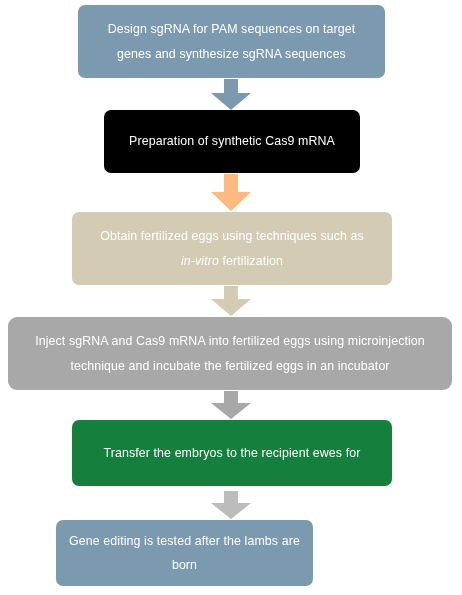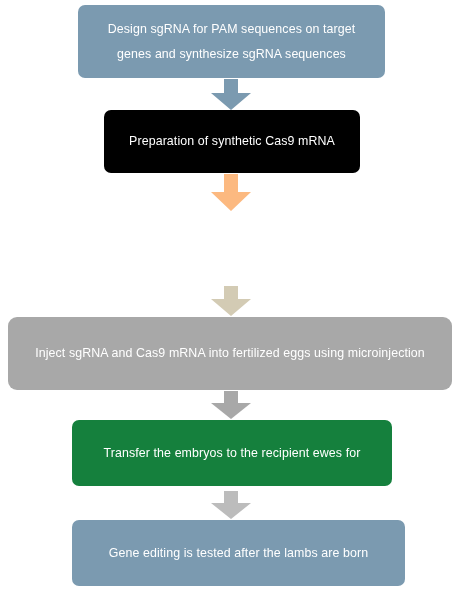--- a/index.html
+++ b/index.html
@@ -77,30 +77,37 @@
       <span>Preparation of synthetic Cas9 mRNA</span>
     </span>
   </div>
 
   <div class="arrow" id="arrow-1" style="left: 211px; top: 174px; width: 40px; height: 37px;">
     <svg viewBox="0 0 40 37" preserveAspectRatio="none">
       <polygon points="13,0 27,0 27,18 40,18 20,37 0,18 13,18" fill="#fcb980"></polygon>
     </svg>
   </div>
 
+  <div class="node" id="node-2" style="left: 72px; top: 212px; width: 320px; height: 73px; background: rgb(211, 203, 180); color: rgb(255, 255, 255);">
+    <span class="label">
+      <span>Obtain fertilized eggs using techniques such as</span><br>
+      <em>in-vitro</em><span> fertilization</span>
+    </span>
+  </div>
 
   <div class="arrow" id="arrow-2" style="left: 211px; top: 286px; width: 40px; height: 30px;">
     <svg viewBox="0 0 40 30" preserveAspectRatio="none">
       <polygon points="13,0 27,0 27,13 40,13 20,30 0,13 13,13" fill="#d3cbb4"></polygon>
     </svg>
   </div>
 
   <div class="node" id="node-3" style="left: 8px; top: 317px; width: 444px; height: 73px; background: rgb(168, 168, 168); color: rgb(255, 255, 255); border-radius: 9px;">
     <span class="label">
       <span>Inject sgRNA and Cas9 mRNA into fertilized eggs using microinjection</span><br>
+      <span>technique and incubate the fertilized eggs in an incubator</span>
     </span>
   </div>
 
   <div class="arrow" id="arrow-3" style="left: 211px; top: 391px; width: 40px; height: 28px;">
     <svg viewBox="0 0 40 28" preserveAspectRatio="none">
       <polygon points="13,0 27,0 27,12 40,12 20,28 0,12 13,12" fill="#a8a8a8"></polygon>
     </svg>
   </div>
 
   <div class="node" id="node-4" style="left: 72px; top: 420px; width: 320px; height: 66px; background: #15803d; color: rgb(255, 255, 255);">
@@ -108,19 +115,19 @@
       <span>Transfer the embryos to the recipient ewes for</span><br>
     </span>
   </div>
 
   <div class="arrow" id="arrow-4" style="left: 211px; top: 491px; width: 40px; height: 28px;">
     <svg viewBox="0 0 40 28" preserveAspectRatio="none">
       <polygon points="13,0 27,0 27,12 40,12 20,28 0,12 13,12" fill="#bcbcbc"></polygon>
     </svg>
   </div>
 
-  <div class="node" id="node-5" style="left: 72px; top: 520px; width: 333px; height: 66px; background: rgb(123, 154, 176); color: rgb(255, 255, 255);">
+  <div class="node" id="node-5" style="left: 56px; top: 520px; width: 257px; height: 66px; background: rgb(123, 154, 176); color: rgb(255, 255, 255);">
     <span class="label">
       <span>Gene editing is tested after the lambs are born</span>
     </span>
   </div>
 
 </div>
 
 </body></html>

